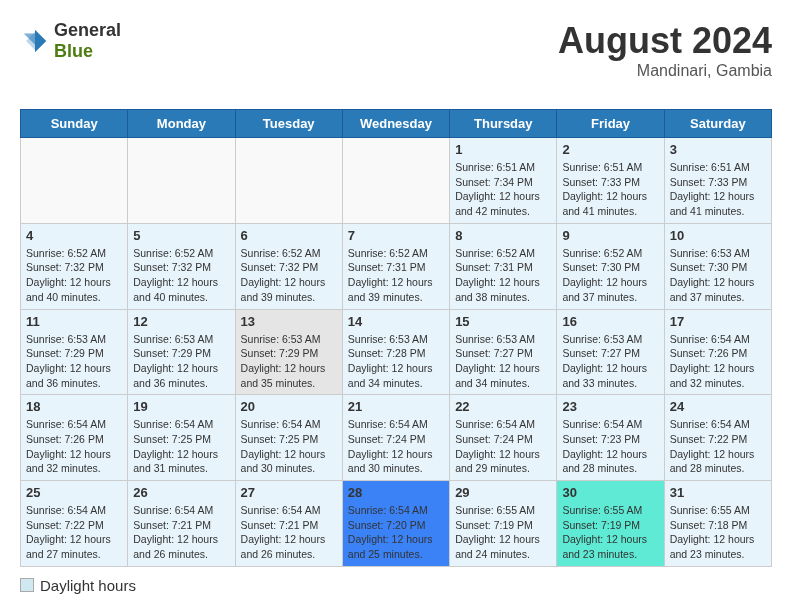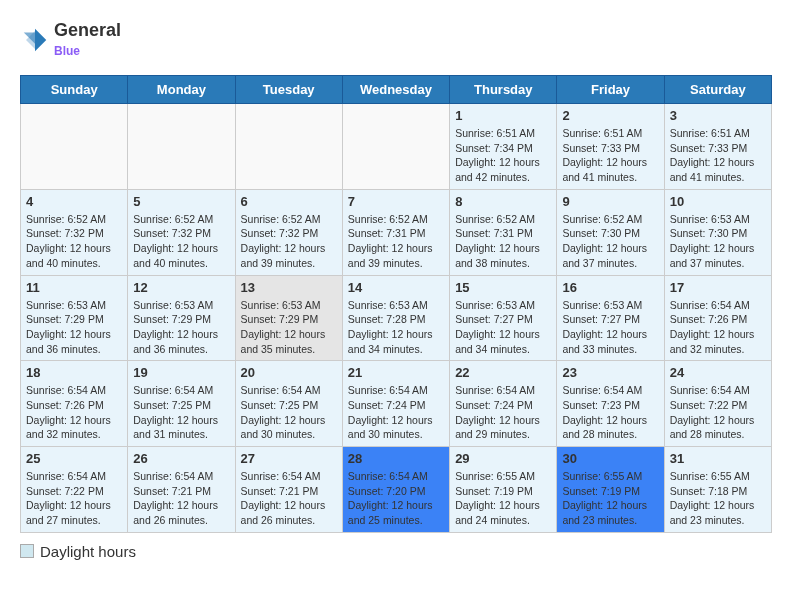--- a/index.html
+++ b/index.html
@@ -7,21 +7,21 @@
       font-family: Arial, sans-serif;
       background: #fff;
       width: 792px;
       min-height: 612px;
       padding: 20px;
     }
     .header-area {
       display: flex;
       justify-content: space-between;
       align-items: flex-start;
-      margin-bottom: 16px;
+      margin-bottom: 29px;
       gap: 48px;
     }
     .logo {
       display: flex;
       align-items: center;
     }
     .logo-icon {
       width: 30px;
       height: 30px;
       margin-right: 4px;
@@ -100,22 +100,26 @@
 <div class="header-area">
   <div class="logo">
     <svg class="logo-icon" viewBox="0 0 40 40">
       <rect x="0" y="0" width="40" height="40" fill="white"></rect>
       <polygon points="20,8 32,20 20,32 8,20" fill="#2a7ab8" opacity="0.3"></polygon>
       <polygon points="20,5 35,20 20,35" fill="#2a7ab8"></polygon>
       <polygon points="5,10 20,10 20,25" fill="#2a7ab8" opacity="0.6"></polygon>
     </svg>
     <div>
       <span style="font-size:18px;font-weight:bold;color:#333;">General</span><br>
-      <span style="font-size:12px;font-weight:bold;color:#8b5cf6;">Blue</span>
+      <span style="font-size:18px;font-weight:bold;color:#4d7c0f;">Blue</span>
     </div>
+  </div>
+  <div class="title-area">
+    <div class="month-year">August 2024</div>
+    <div class="location">Mandinari, Gambia</div>
   </div>
 </div>
 
 <table class="calendar">
   <thead>
     <tr>
     <th>Sunday</th>
         <th>Monday</th>
         <th>Tuesday</th>
         <th>Wednesday</th>
@@ -247,21 +251,21 @@
           <div class="day-info">Sunrise: 6:54 AM<br>Sunset: 7:21 PM<br>Daylight: 12 hours and 26 minutes.</div>
         </td>
         <td style="background: #3b82f6;">
           <span class="day-number">28</span>
           <div class="day-info">Sunrise: 6:54 AM<br>Sunset: 7:20 PM<br>Daylight: 12 hours and 25 minutes.</div>
         </td>
         <td style="background: rgb(232, 244, 251);">
           <span class="day-number">29</span>
           <div class="day-info">Sunrise: 6:55 AM<br>Sunset: 7:19 PM<br>Daylight: 12 hours and 24 minutes.</div>
         </td>
-        <td style="background: #3b82f6;">
+        <td style="background: #5eead4;">
           <span class="day-number">30</span>
           <div class="day-info">Sunrise: 6:55 AM<br>Sunset: 7:19 PM<br>Daylight: 12 hours and 23 minutes.</div>
         </td>
         <td style="background: rgb(232, 244, 251);">
           <span class="day-number">31</span>
           <div class="day-info">Sunrise: 6:55 AM<br>Sunset: 7:18 PM<br>Daylight: 12 hours and 23 minutes.</div>
         </td>
       </tr>
     </tbody>
 </table>

